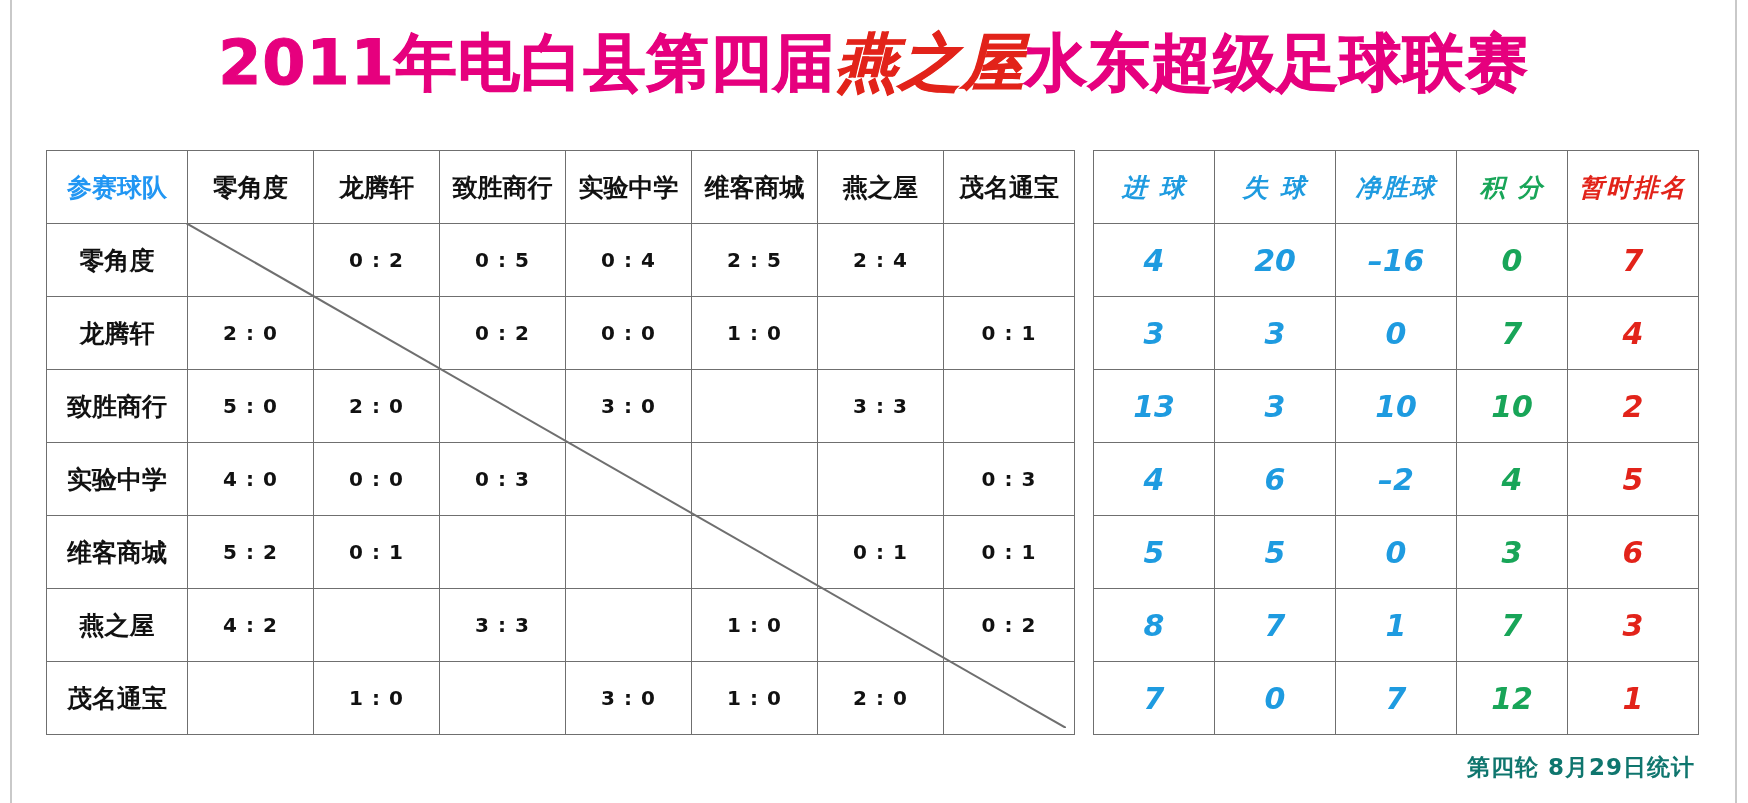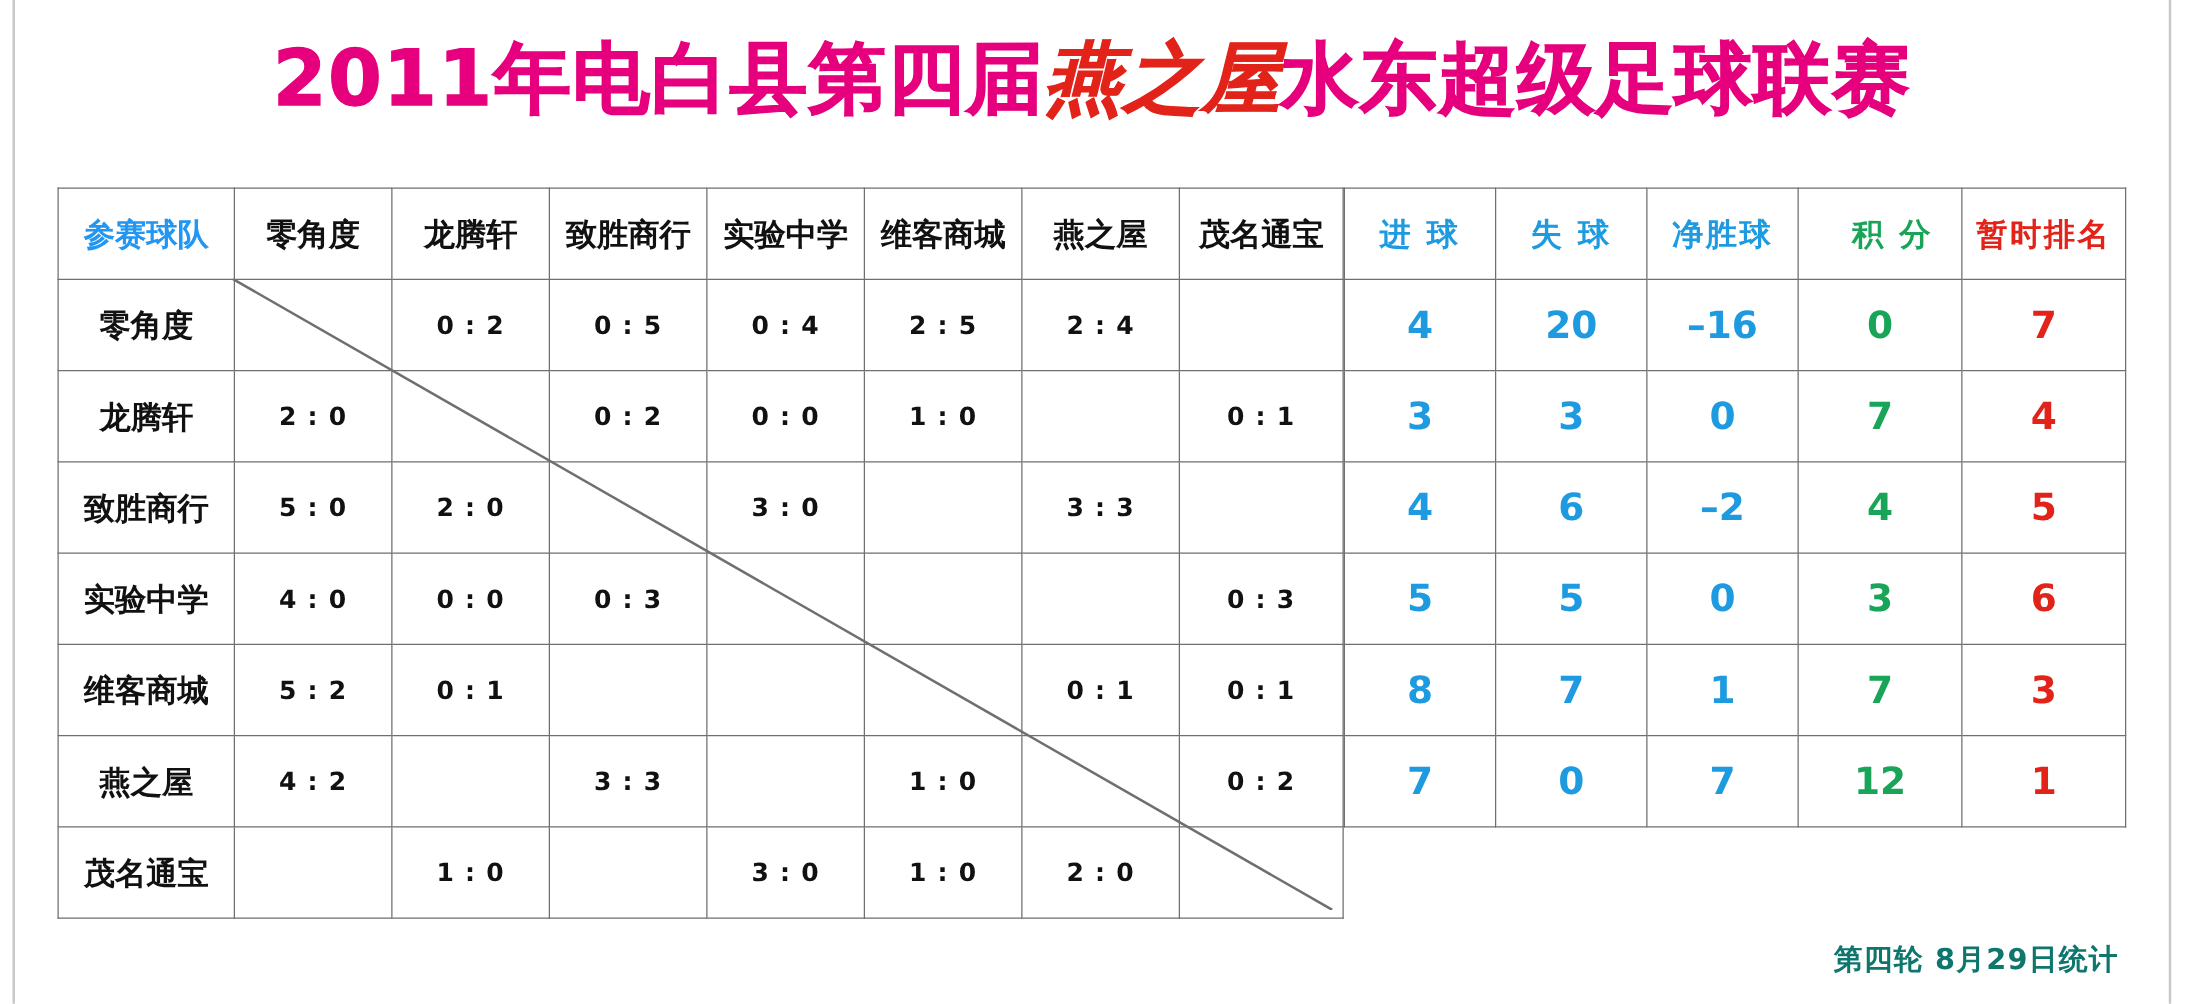--- a/index.html
+++ b/index.html
@@ -56,20 +56,21 @@
   }
 
   
   .tables-wrap {
     position: absolute;
     top: 150px;
     left: 46px;
     right: 38px;
     display: flex;
     align-items: flex-start;
+    gap: 18px;
   }
   table {
     border-collapse: collapse;
     table-layout: fixed;
   }
   table.grid td, table.grid th {
     border: 1px solid #6f6f6f;
     text-align: center;
     vertical-align: middle;
     padding: 0;
@@ -102,20 +103,21 @@
     background-image: none;
   }
   .results td.diag::after {
     content: "";
     position: absolute;
     left: 0; top: 0; right: 0; bottom: 0;
   }
   
   .stats {
     width: 600px;
+    font-style: italic;
   }
   .stats th {
     font-size: 25px;
     height: 72px;
     letter-spacing: 2px;
   }
   .stats td {
     font-size: 30px;
     height: 72px;
   }
@@ -249,40 +251,47 @@
         </svg>
       </div>
     </div>
 
     <table class="grid stats">
       <thead>
         <tr>
           <th class="c-blue" style="width:120px;">进 球</th>
           <th class="c-blue" style="width:120px;">失 球</th>
           <th class="c-blue" style="width:120px;">净胜球</th>
-          <th class="c-green" style="width:110px;padding-left:20px;">积 分</th>
+          <th class="c-green" style="width:110px;">积 分</th>
           <th class="c-red" style="width:130px;">暂时排名</th>
         </tr>
       </thead>
       <tbody>
         <tr>
           <td class="c-blue">4</td>
           <td class="c-blue">20</td>
           <td class="c-blue">–16</td>
           <td class="c-green">0</td>
           <td class="c-red">7</td>
         </tr>
         <tr>
           <td class="c-blue">3</td>
           <td class="c-blue">3</td>
           <td class="c-blue">0</td>
           <td class="c-green">7</td>
           <td class="c-red">4</td>
         </tr>
         <tr>
+          <td class="c-blue">13</td>
+          <td class="c-blue">3</td>
+          <td class="c-blue">10</td>
+          <td class="c-green">10</td>
+          <td class="c-red">2</td>
+        </tr>
+        <tr>
           <td class="c-blue">4</td>
           <td class="c-blue">6</td>
           <td class="c-blue">–2</td>
           <td class="c-green">4</td>
           <td class="c-red">5</td>
         </tr>
         <tr>
           <td class="c-blue">5</td>
           <td class="c-blue">5</td>
           <td class="c-blue">0</td>

